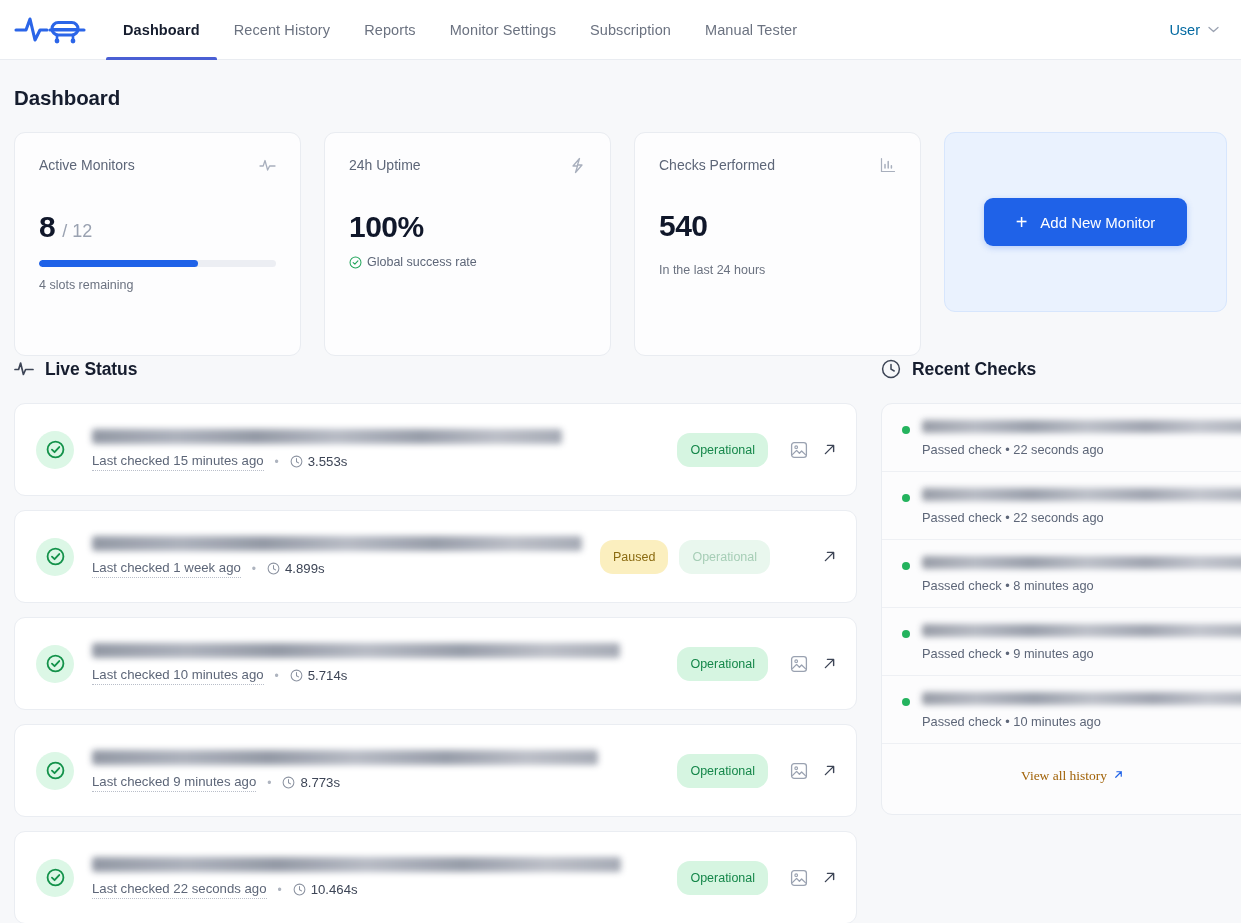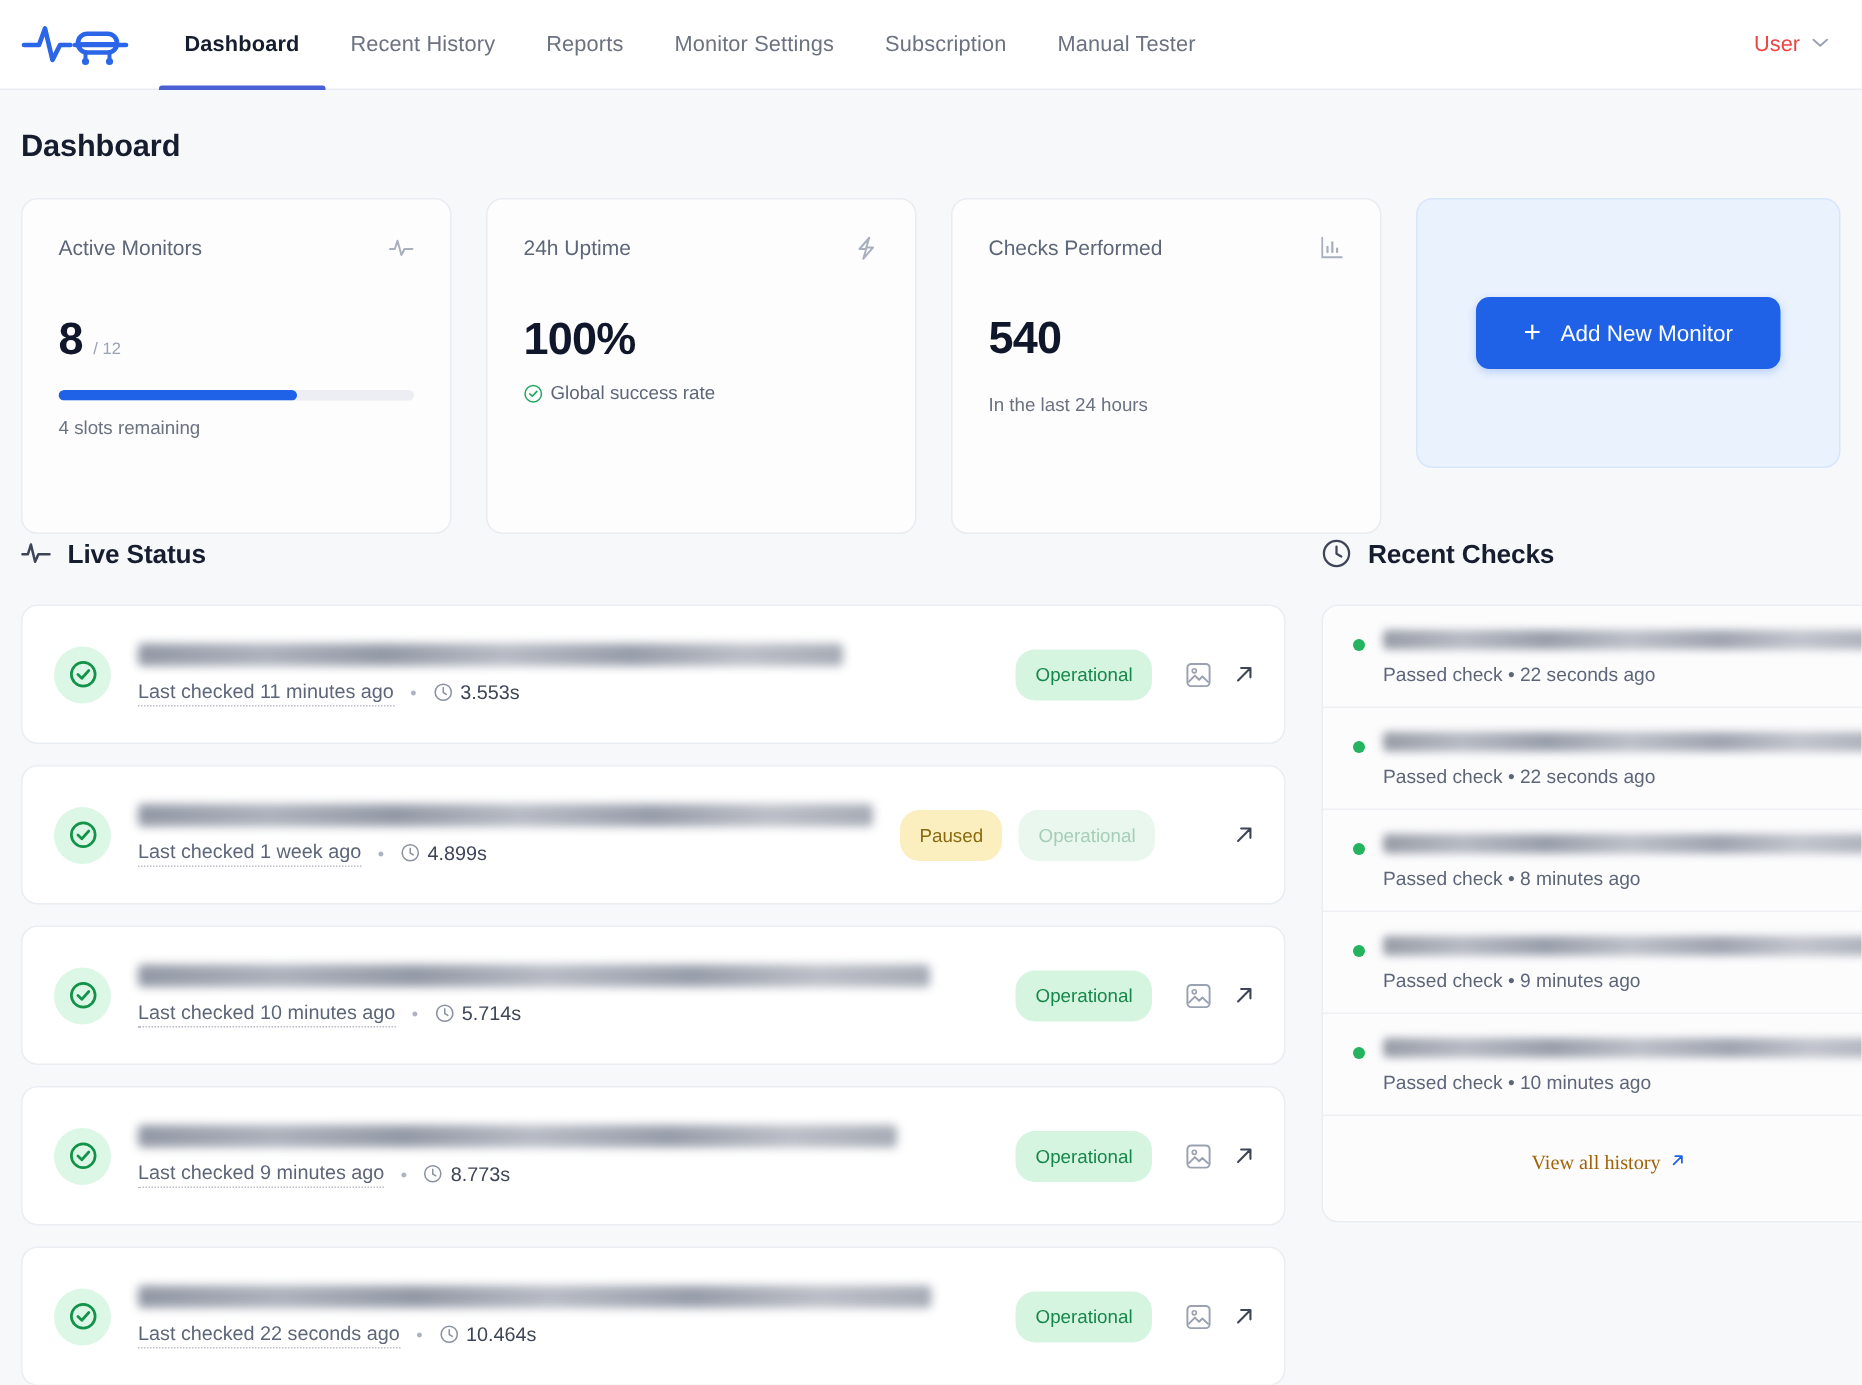--- a/index.html
+++ b/index.html
@@ -43,21 +43,21 @@
     left: 0; right: 0; bottom: -1px;
     height: 3px;
     background: #4a5fd4;
     border-radius: 2px 2px 0 0;
   }
   .nav-right {
     margin-left: auto;
     display: flex; align-items: center; gap: 8px;
     cursor: pointer;
   }
-  .nav-user-label { font-size: 14.5px; color: #ef4444; }
+  .nav-user-label { font-size: 14.5px; color: #0369a1; }
   .chev { color: #9aa2b1; font-size: 11px; line-height: 1; }
 
   
   .page { padding: 0 14px; }
   .page-title {
     font-size: 20.5px;
     font-weight: 700;
     color: #161d2e;
     padding: 26px 0 22px 0;
     letter-spacing: -.1px;
@@ -83,21 +83,21 @@
   .stat-label { font-size: 14px; color: #5d6678; }
   .stat-icon { color: #a8afbd; display: flex; }
   .stat-value {
     margin-top: 36px;
     font-size: 30px;
     font-weight: 700;
     color: #10172a;
     letter-spacing: -.5px;
     display: flex; align-items: baseline; gap: 7px;
   }
-  .stat-value .sub { font-size: 11px; font-weight: 400; color: #9aa2b1; letter-spacing: 0; }
+  .stat-value .sub { font-size: 18px; font-weight: 400; color: #9aa2b1; letter-spacing: 0; }
   .progress-track {
     margin-top: 16px;
     height: 7px;
     background: #eceef3;
     border-radius: 4px;
     overflow: hidden;
   }
   .progress-fill { height: 100%; background: #1f62e8; border-radius: 4px; }
   .stat-foot { margin-top: 11px; font-size: 12.5px; color: #6b7280; display: flex; align-items: center; gap: 5px; }
   .stat-foot.success { color: #5d6678; }
@@ -375,21 +375,21 @@
           <div class="monitor-row">
             <div class="mon-status">
               <svg width="21" height="21" viewBox="0 0 22 22" fill="none">
                 <circle cx="11" cy="11" r="8.3" stroke="#13924a" stroke-width="1.9"></circle>
                 <path d="M7.3 11.2 L10 13.8 L14.9 8.4" stroke="#13924a" stroke-width="1.9" stroke-linecap="round" stroke-linejoin="round"></path>
               </svg>
             </div>
             <div class="mon-main">
               <div class="mon-name" style="width:470px"></div>
               <div class="mon-meta">
-                <span class="checked">Last checked 11 minutes ago</span>
+                <span class="checked">Last checked 15 minutes ago</span>
                 <span class="dot">•</span>
                 <span class="dur">
                   <svg width="13" height="13" viewBox="0 0 14 14" fill="none">
                     <circle cx="7" cy="7" r="5.8" stroke="currentColor" stroke-width="1.1"></circle>
                     <path d="M7 3.8 V7.2 L9.2 8.5" stroke="currentColor" stroke-width="1.1" stroke-linecap="round" stroke-linejoin="round"></path>
                   </svg>
                   <span>3.553s</span>
                 </span>
               </div>
             </div>

